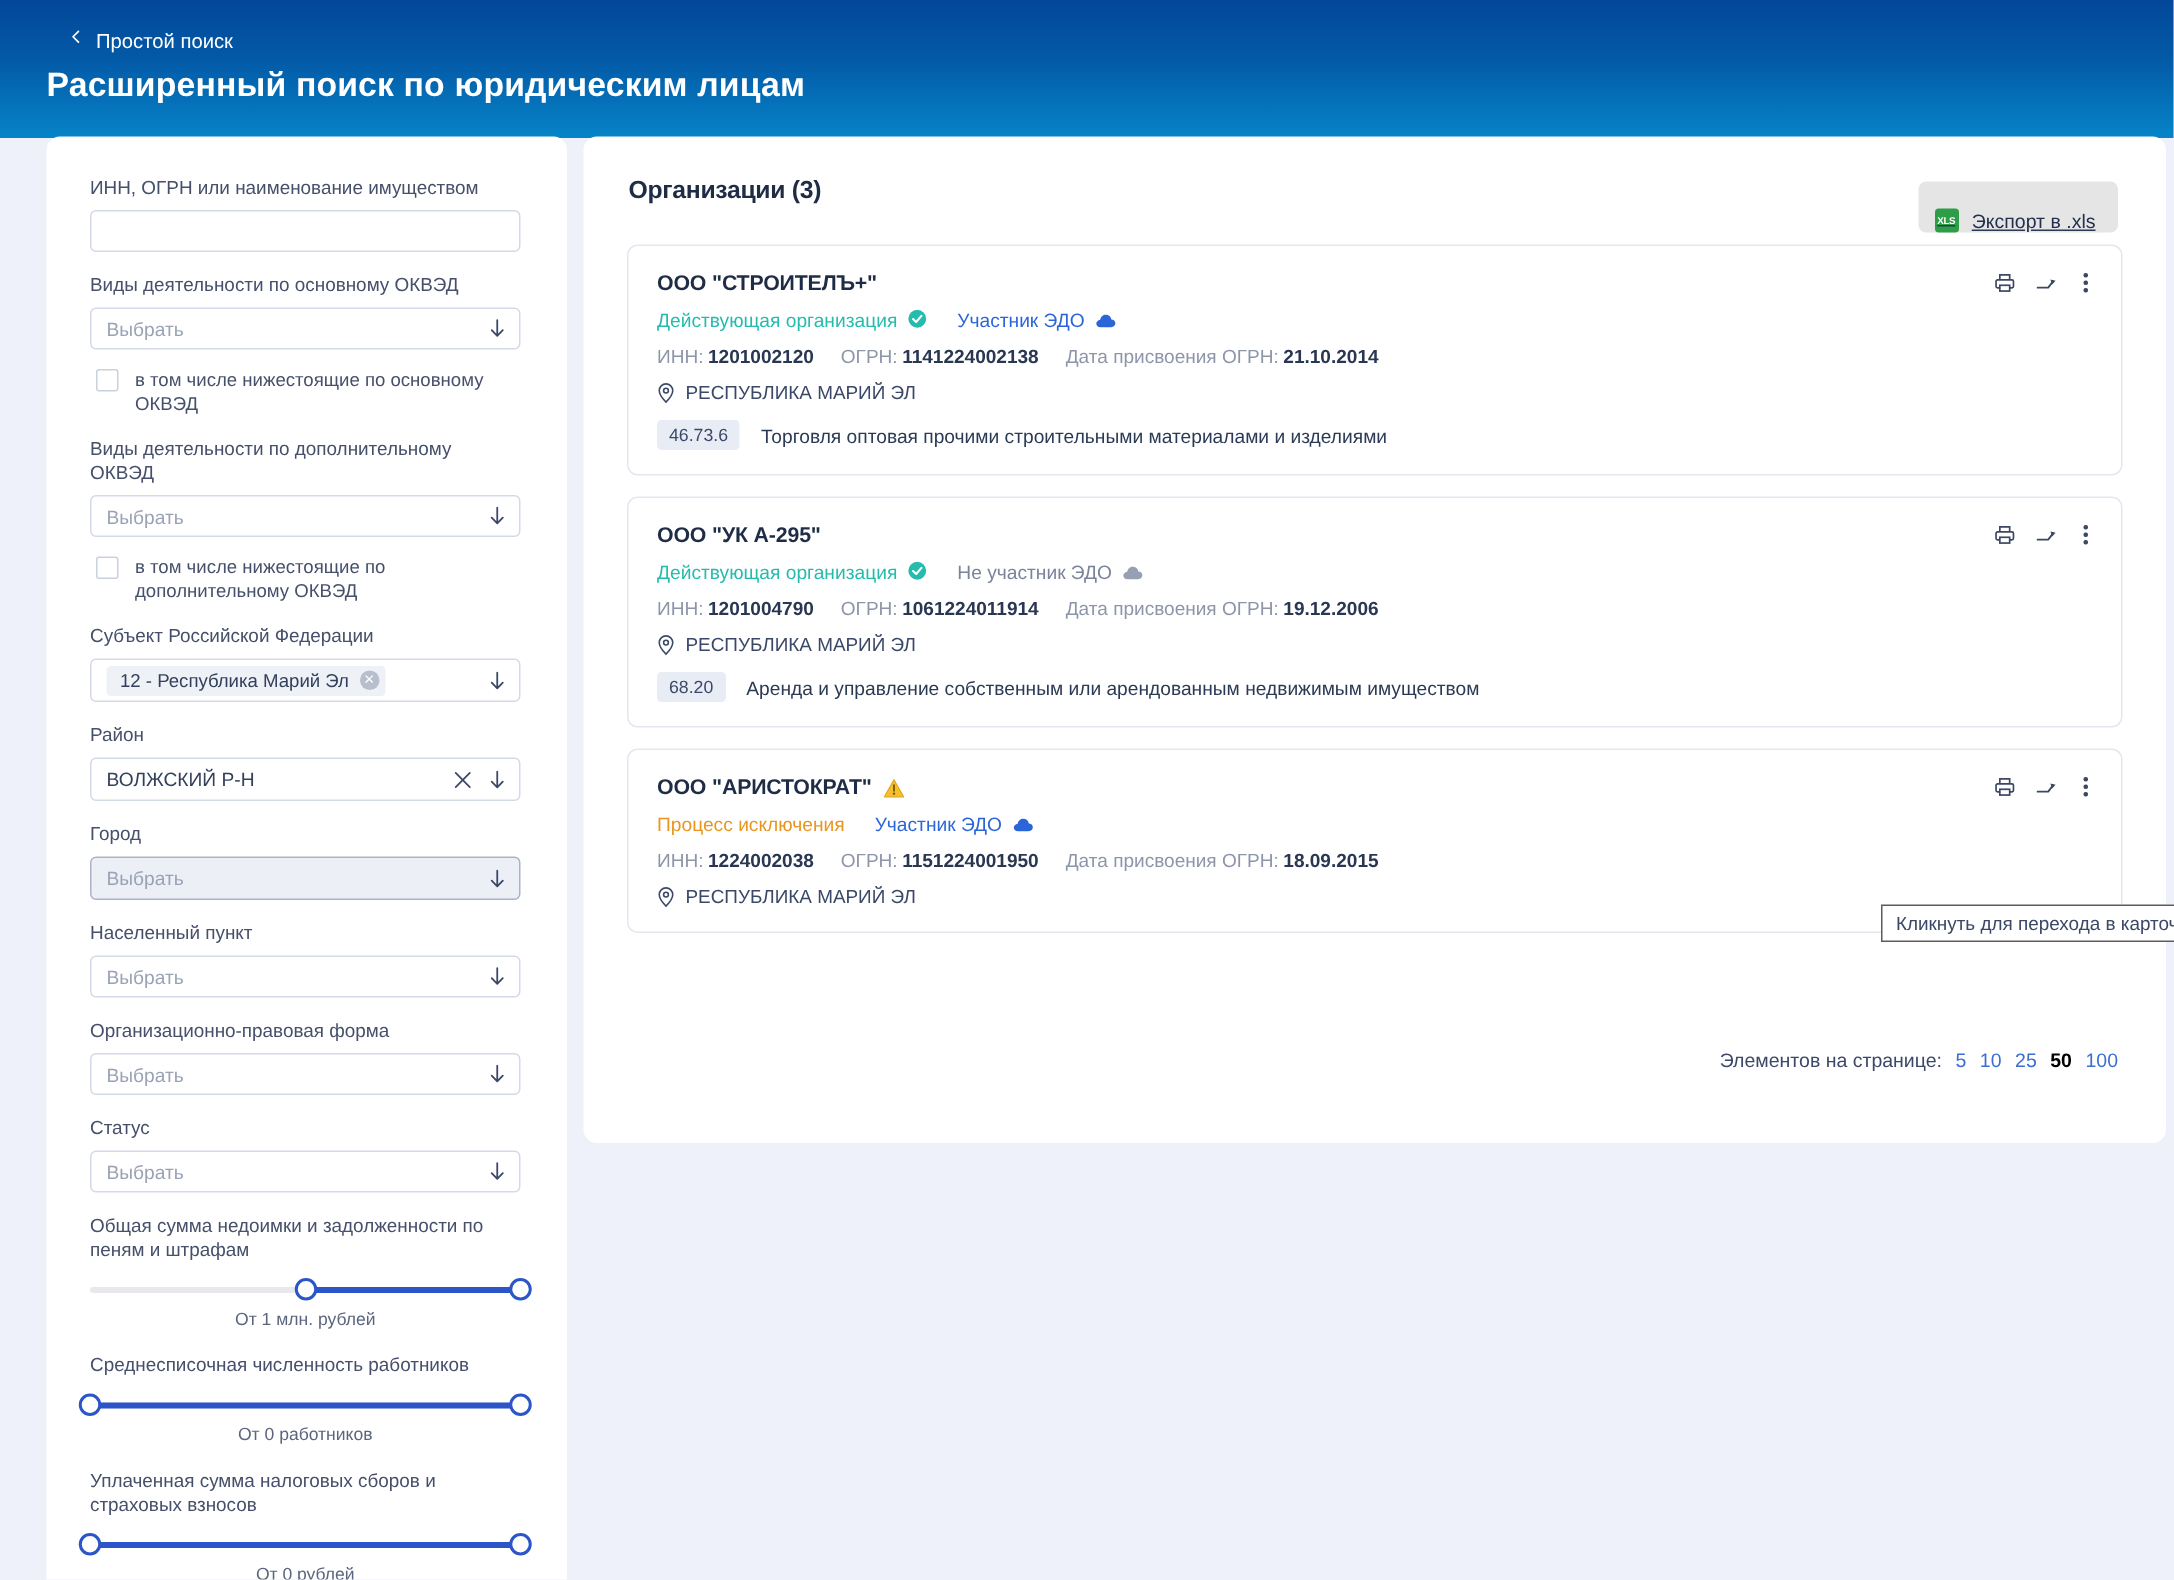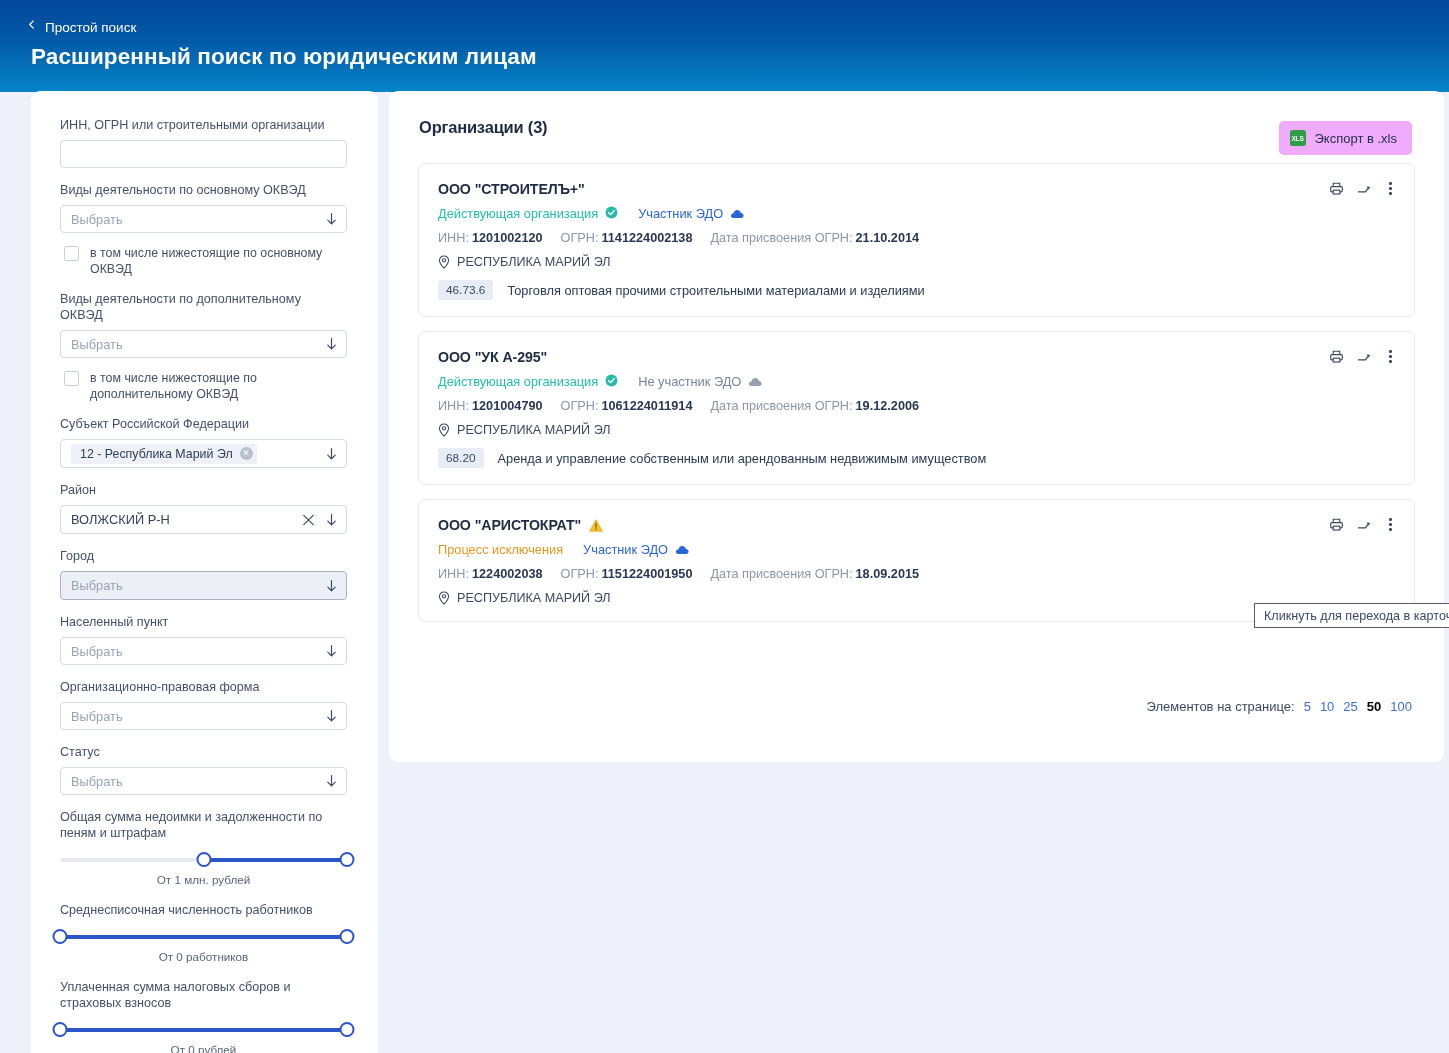--- a/index.html
+++ b/index.html
@@ -13,21 +13,21 @@
     -webkit-font-smoothing:antialiased;
   }
 
   
   .header{
     position:absolute;left:0;top:0;width:1449px;height:92px;
     background:linear-gradient(180deg,#03479a 0%,#035ba8 45%,#0684c8 100%);
     overflow:hidden;
   }
   .back-link{
-    position:absolute;left:27px;top:20px;
+    position:absolute;left:46px;top:20px;
     display:flex;align-items:flex-start;gap:9px;
     color:#ffffff;font-size:13.5px;cursor:pointer;
   }
   .back-chevron{display:block;width:9px;height:9px;}
   .page-title{
     position:absolute;left:31px;top:44px;
     color:#ffffff;font-size:22.5px;font-weight:bold;letter-spacing:.1px;
     white-space:nowrap;
   }
 
@@ -104,23 +104,24 @@
   .results-head{
     position:relative;height:72px;
   }
   .results-title{
     position:absolute;left:30px;top:27px;
     font-size:16.5px;font-weight:bold;color:#1f2c45;
     font-stretch:condensed;letter-spacing:-.2px;
   }
   .export-btn{
     position:absolute;right:32px;top:30px;
-    display:flex;align-items:center;gap:9px;
-    background:#f0abfc;border-radius:5px;height:34px;padding:0 15px 0 11px;
+    display:flex;align-items:flex-end;gap:9px;
+    background:#e5e5e5;border-radius:5px;height:34px;padding:0 15px 0 11px;
     cursor:pointer;
+    text-decoration:underline;
   }
   .xls-badge{
     width:16px;height:16px;border-radius:2.5px;background:#2e9d48;
     color:#ffffff;font-size:6.5px;font-weight:bold;
     display:flex;align-items:center;justify-content:center;letter-spacing:-.2px;
   }
   .export-label{font-size:13px;color:#22304b;white-space:nowrap;}
 
   .card{
     position:relative;margin:0 29px 14px 29px;
@@ -196,21 +197,21 @@
       <path d="M7 1 L3 5 L7 9" fill="none" stroke="#ffffff" stroke-width="1.3" stroke-linecap="round" stroke-linejoin="round"></path>
     </svg>
     <span>Простой поиск</span>
   </div>
   <div class="page-title">Расширенный поиск по юридическим лицам</div>
 </div>
 
 <aside class="sidebar">
 
   <div class="field">
-    <div class="field-label">ИНН, ОГРН или строительными организации</div>
+    <div class="field-label">ИНН, ОГРН или наименование имуществом</div>
     <div class="input-empty"></div>
   </div>
 
   <div class="field">
     <div class="field-label">Виды деятельности по основному ОКВЭД</div>
     <div class="control">
       <span class="ph">Выбрать</span>
       <svg class="arrow-down" viewBox="0 0 11 13">
         <path d="M5.5 1 V11 M1.8 7.6 L5.5 11.4 L9.2 7.6" fill="none" stroke="#3b4868" stroke-width="1.2" stroke-linecap="round" stroke-linejoin="round"></path>
       </svg>

